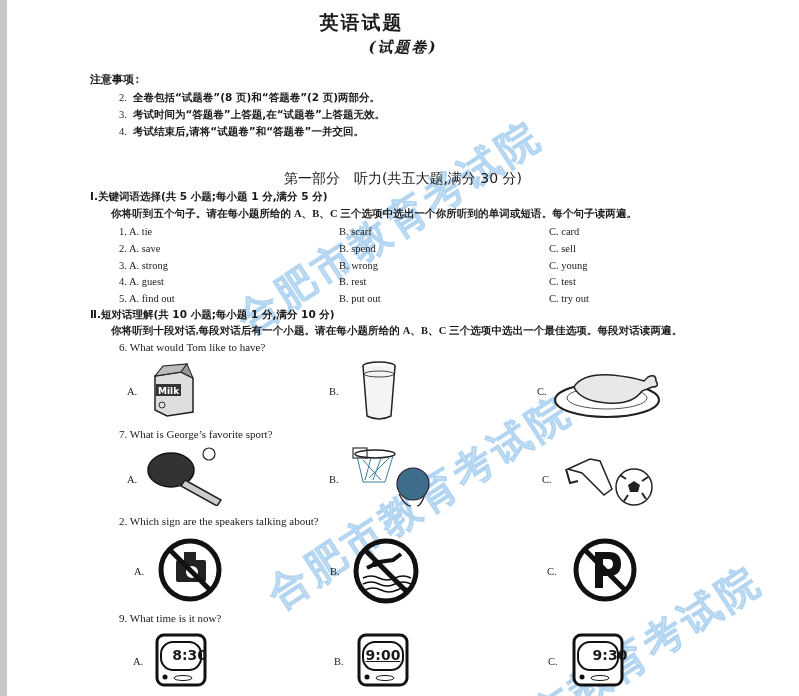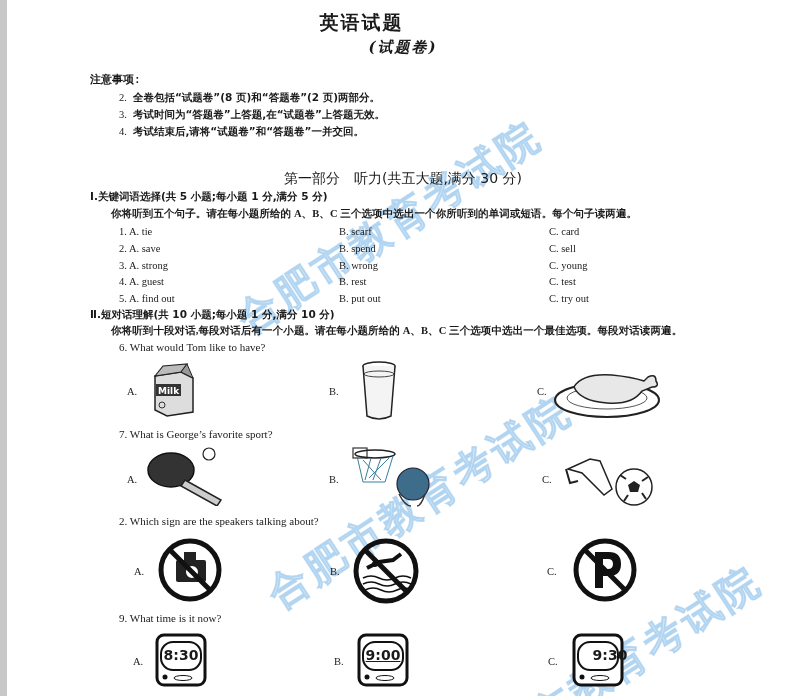--- a/index.html
+++ b/index.html
@@ -175,21 +175,21 @@
 
   <div class="q" style="top:612px;">9.  What time is it now?</div>
   <span class="opt-label" style="left:126px;top:656px;">A.</span>
   <div class="pic" style="left:148px;top:633px;width:52px;height:54px;">
     <svg width="52" height="54" viewBox="0 0 52 54" style="position:absolute;left:0;top:0;">
       <rect x="2" y="2" width="48" height="50" rx="7" fill="#fff" stroke="#111" stroke-width="3"></rect>
       <rect x="6" y="9" width="40" height="28" rx="12" fill="#fff" stroke="#111" stroke-width="2"></rect>
       <circle cx="10" cy="44" r="2.5" fill="#111"></circle>
       <ellipse cx="28" cy="45" rx="9" ry="2.5" fill="none" stroke="#111" stroke-width="1"></ellipse>
     </svg>
-    <span style="position:absolute;left:0;top:14px;width:52px;text-align:center;font:bold 14px 'DejaVu Sans',sans-serif;">8:30</span>
+    <span style="position:absolute;left:0;top:14px;width:52px;text-align:right;font:bold 14px 'DejaVu Sans',sans-serif;">8:30</span>
   </div>
   <span class="opt-label" style="left:327px;top:656px;">B.</span>
   <div class="pic" style="left:350px;top:633px;width:52px;height:54px;">
     <svg width="52" height="54" viewBox="0 0 52 54" style="position:absolute;left:0;top:0;">
       <rect x="2" y="2" width="48" height="50" rx="7" fill="#fff" stroke="#111" stroke-width="3"></rect>
       <rect x="6" y="9" width="40" height="28" rx="12" fill="#fff" stroke="#111" stroke-width="2"></rect>
       <circle cx="10" cy="44" r="2.5" fill="#111"></circle>
       <ellipse cx="28" cy="45" rx="9" ry="2.5" fill="none" stroke="#111" stroke-width="1"></ellipse>
     </svg>
     <span style="position:absolute;left:0;top:14px;width:52px;text-align:center;font:bold 14px 'DejaVu Sans',sans-serif;text-decoration:underline;">9:00</span>

